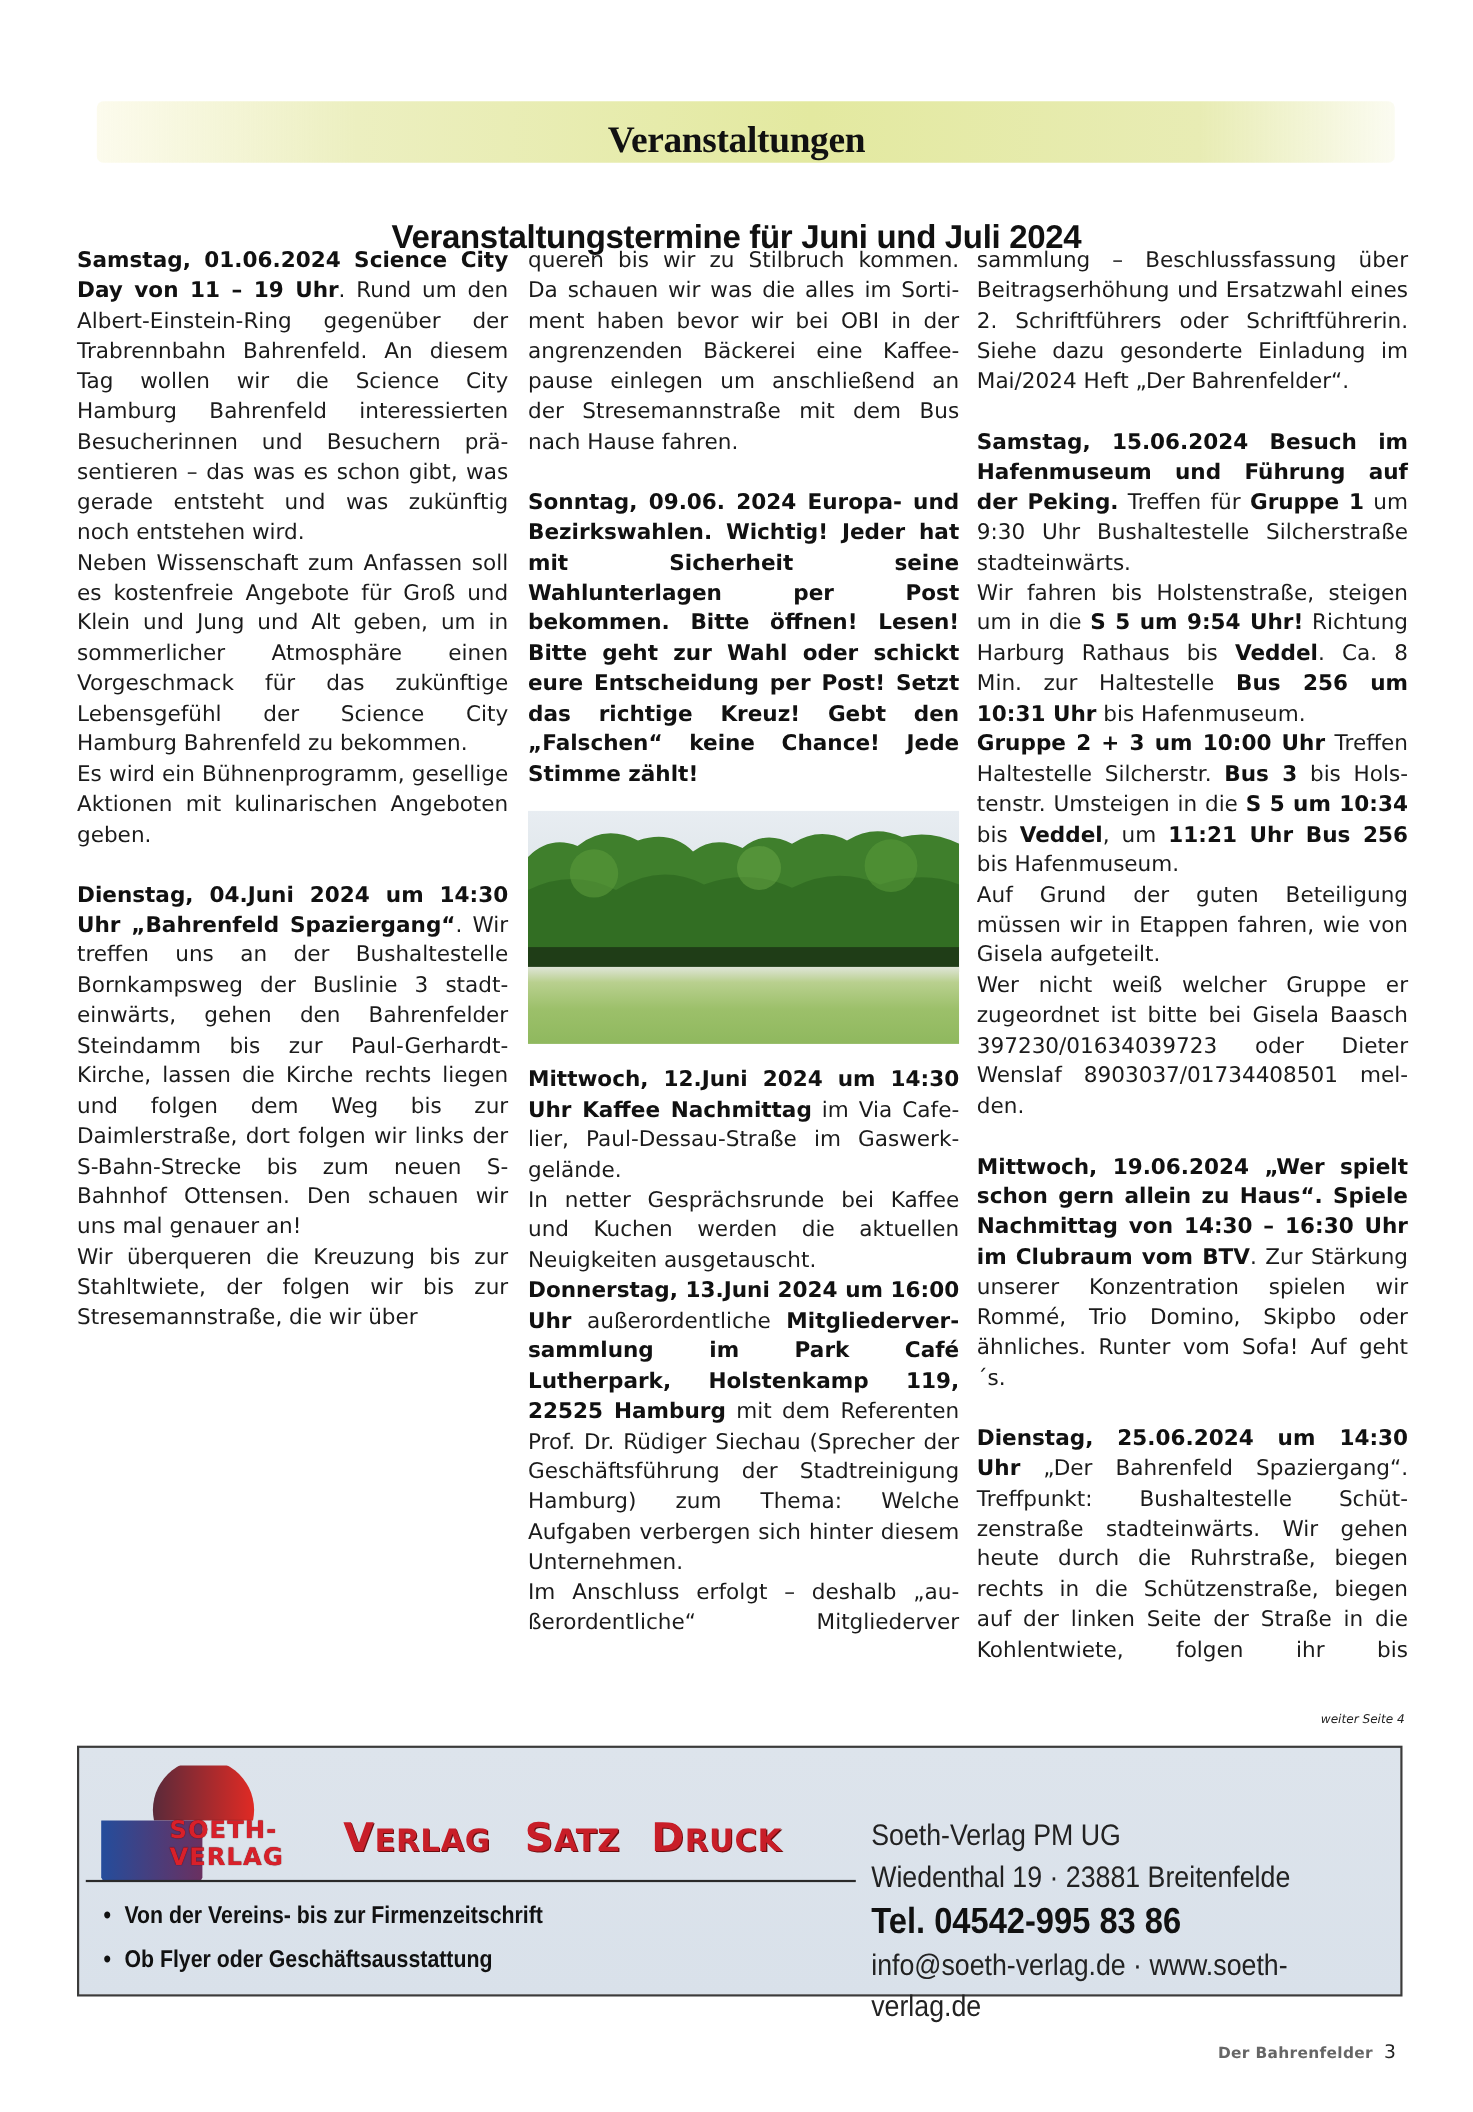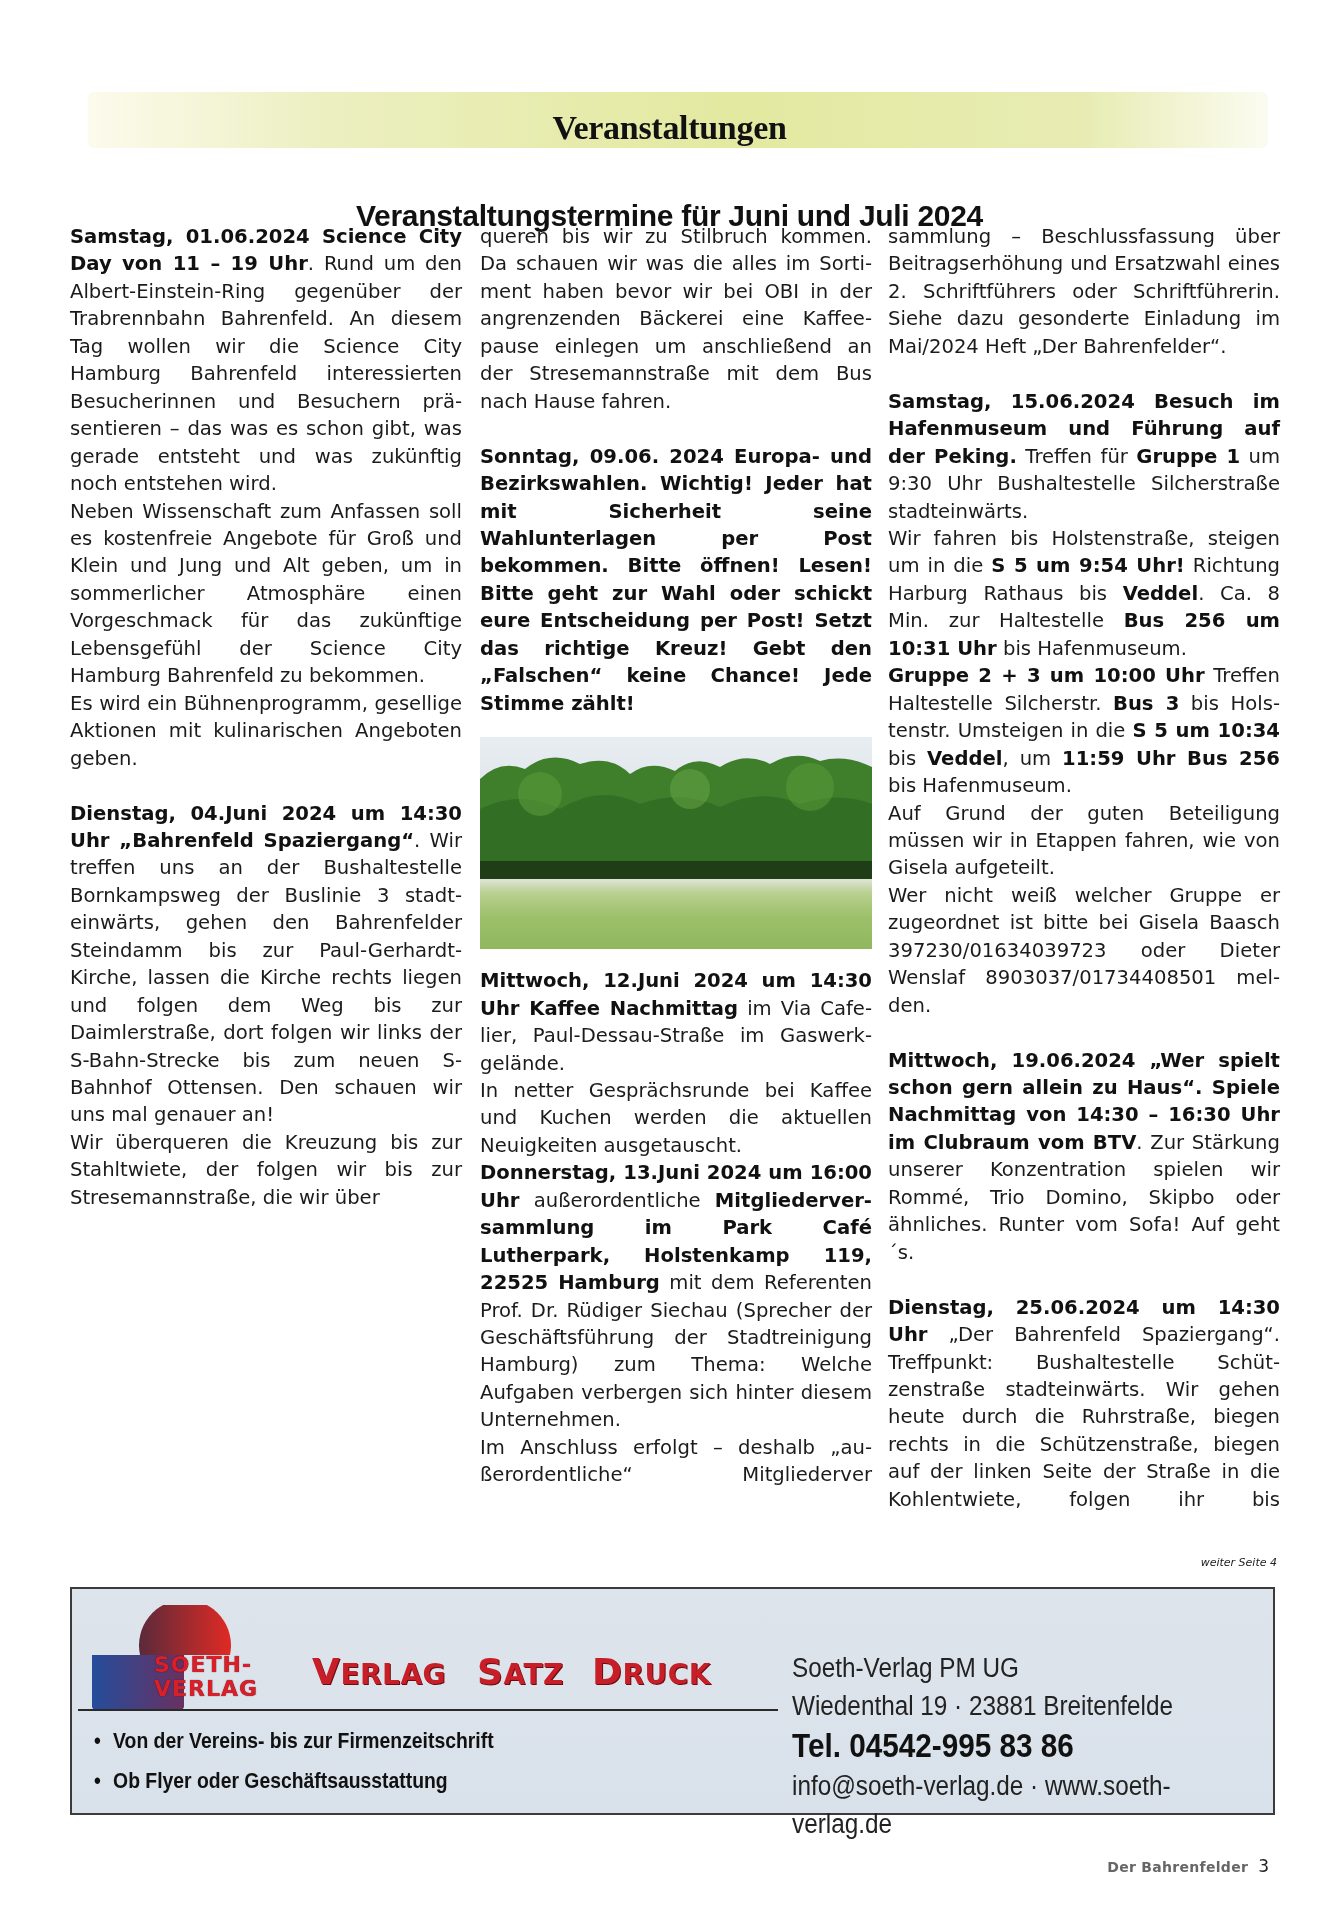--- a/index.html
+++ b/index.html
@@ -83,21 +83,21 @@
   <p>In netter Gesprächsrunde bei Kaffee und Kuchen werden die aktuellen Neuigkeiten ausgetauscht.</p>
   <p><b>Donnerstag, 13.Juni 2024 um 16:00 Uhr</b><span> außerordentliche </span><b>Mitgliederver­sammlung im Park Café Lutherpark, Holstenkamp 119, 22525 Hamburg</b><span> mit dem Referenten Prof. Dr. Rüdi­ger Siechau (Sprecher der Geschäfts­führung der Stadtreinigung Ham­burg) zum Thema: Welche Aufgaben verbergen sich hinter diesem Unter­nehmen.</span></p>
   <p style="text-align-last: justify;">Im Anschluss erfolgt – deshalb „au­ßerordentliche“ Mitgliederver­</p>
 </div>
 
 <div class="col" id="col3">
   <p>sammlung – Beschlussfassung über Beitragserhöhung und Ersatzwahl eines 2. Schriftführers oder Schrift­führerin. Siehe dazu gesonderte Ein­ladung im Mai/2024 Heft „Der Bah­renfelder“.</p>
   <div class="gap"></div>
   <p><b>Samstag, 15.06.2024 Besuch im Ha­fenmuseum und Führung auf der Peking.</b><span> Treffen für </span><b>Gruppe 1</b><span> um 9:30 Uhr Bushaltestelle Silcherstraße stadteinwärts.</span></p>
   <p><span>Wir fahren bis Holstenstraße, stei­gen um in die </span><b>S 5 um 9:54 Uhr!</b><span> Rich­tung Harburg Rathaus bis </span><b>Veddel</b><span>. Ca. 8 Min. zur Haltestelle </span><b>Bus 256 um 10:31 Uhr</b><span> bis Hafenmuseum.</span></p>
-  <p><b>Gruppe 2 + 3 um 10:00 Uhr</b><span> Treffen Haltestelle Silcherstr. </span><b>Bus 3</b><span> bis Hols­tenstr. Umsteigen in die </span><b>S 5 um 10:34</b><span> bis </span><b>Veddel</b><span>, um </span><b>11:59 Uhr Bus 256</b><span> bis Hafenmuseum.</span></p>
+  <p><b>Gruppe 2 + 3 um 10:00 Uhr</b><span> Treffen Haltestelle Silcherstr. </span><b>Bus 3</b><span> bis Hols­tenstr. Umsteigen in die </span><b>S 5 um 10:34</b><span> bis </span><b>Veddel</b><span>, um </span><b>11:21 Uhr Bus 256</b><span> bis Hafenmuseum.</span></p>
   <p>Auf Grund der guten Beteiligung müssen wir in Etappen fahren, wie von Gisela aufgeteilt.</p>
   <p>Wer nicht weiß welcher Gruppe er zugeordnet ist bitte bei Gisela Baasch 397230/01634039723 oder Dieter Wenslaf 8903037/01734408501 mel­den.</p>
   <div class="gap"></div>
   <p><b>Mittwoch, 19.06.2024 „Wer spielt schon gern allein zu Haus“. Spiele Nachmittag von 14:30 – 16:30 Uhr im Clubraum vom BTV</b><span>. Zur Stärkung unserer Konzentration spielen wir Rommé, Trio Domino, Skipbo oder ähnliches. Runter vom Sofa! Auf geht´s.</span></p>
   <div class="gap"></div>
   <p style="text-align-last: justify;"><b>Dienstag, 25.06.2024 um 14:30 Uhr</b><span> „Der Bahrenfeld Spaziergang“. Treffpunkt: Bushaltestelle Schüt­zenstraße stadteinwärts. Wir gehen heute durch die Ruhrstraße, biegen rechts in die Schützenstraße, bie­gen auf der linken Seite der Straße in die Kohlentwiete, folgen ihr bis</span></p>
 </div>
 
 <div class="more">weiter Seite 4</div>
 

